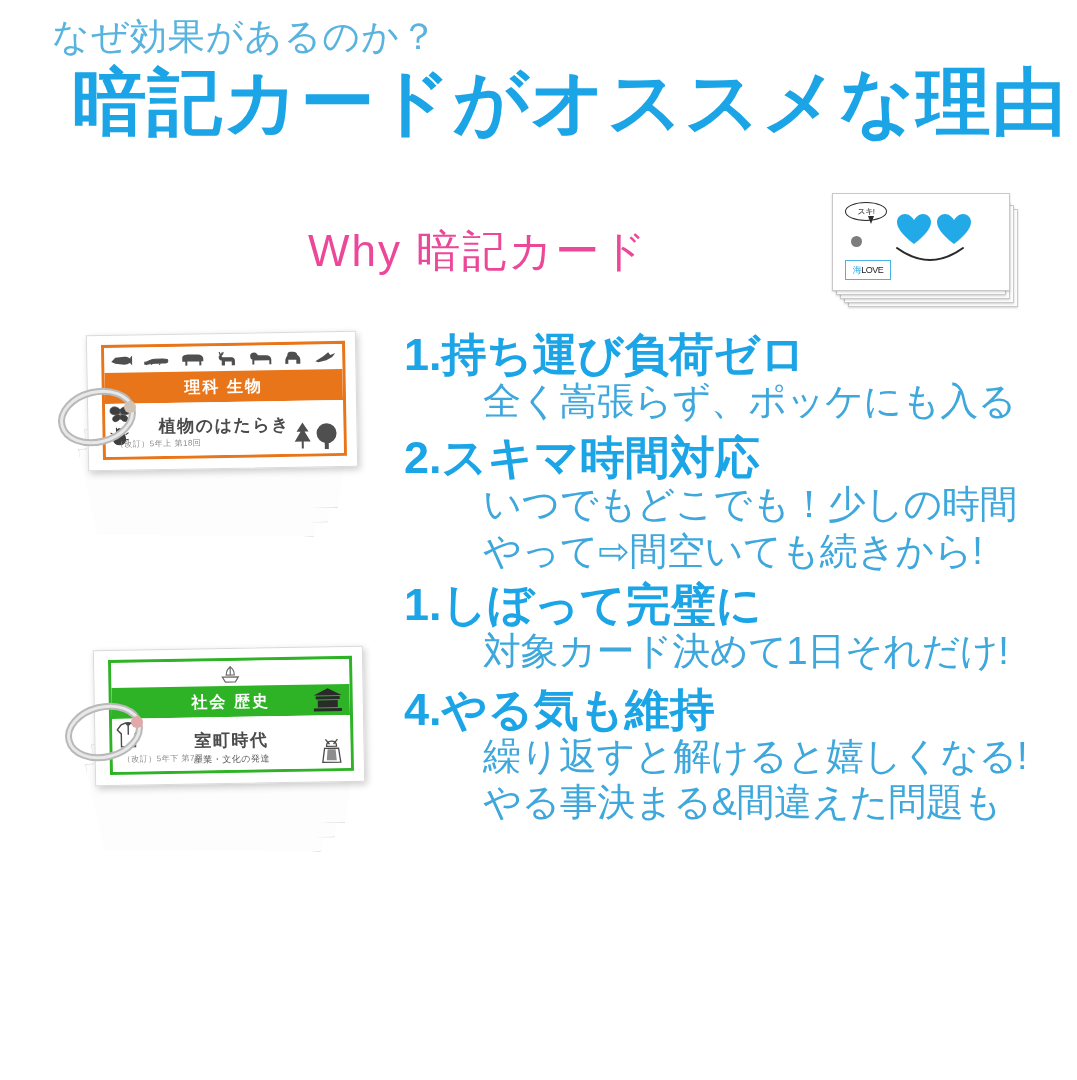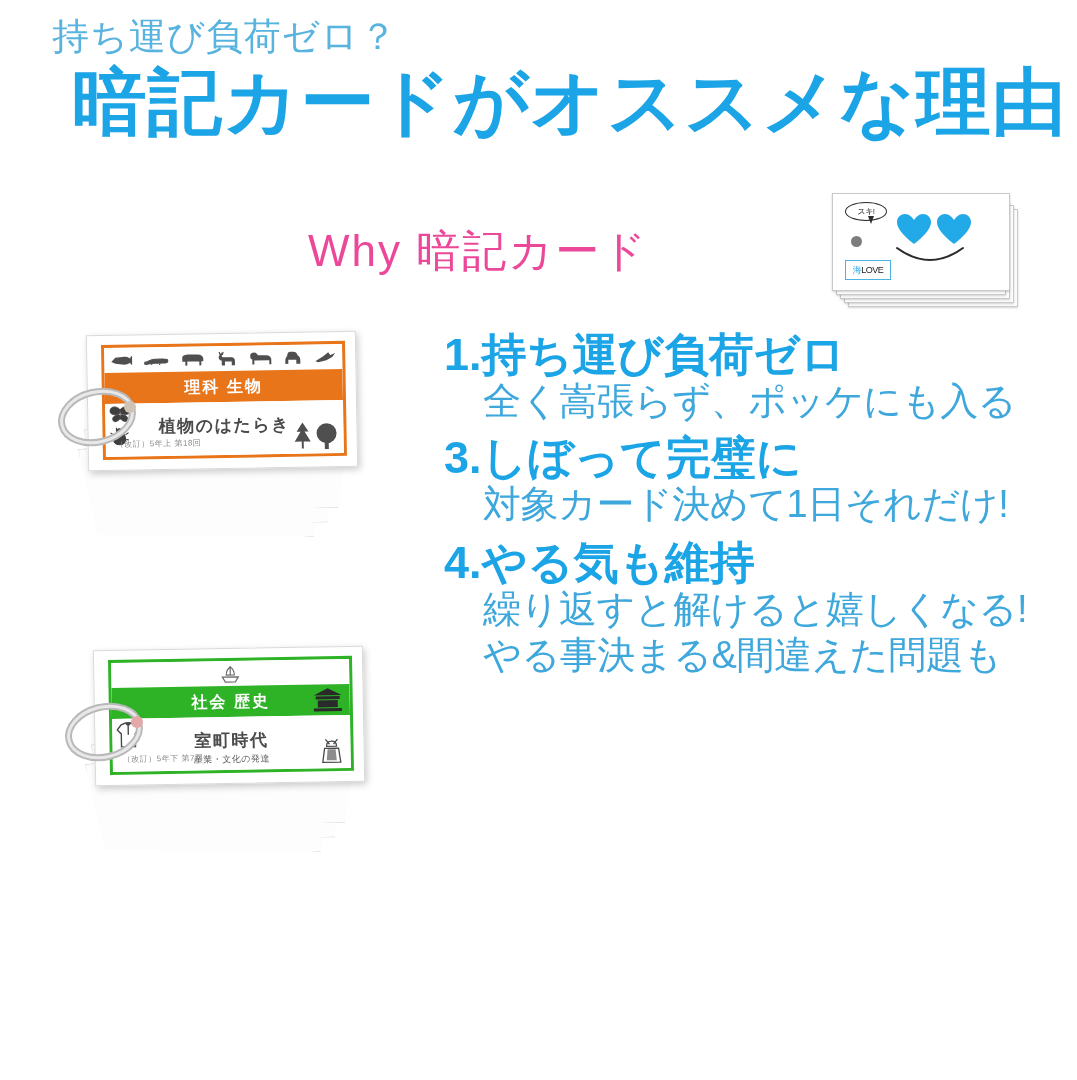--- a/index.html
+++ b/index.html
@@ -306,21 +306,20 @@
     width: 640px;
   }
   .reason { margin-bottom: 4px; }
   .reason-head {
     font-size: 45px;
     font-weight: 700;
     color: #1ba4e6;
     line-height: 1.12;
     letter-spacing: 0px;
     white-space: nowrap;
-    margin-left: 40px;
   }
   .reason-lines {
     margin-left: 79px;
     margin-top: -2px;
   }
   .reason-line {
     font-size: 38px;
     font-weight: 400;
     color: #3ea7dc;
     line-height: 1.22;
@@ -329,21 +328,21 @@
   }
   #reason-1 { margin-bottom: 8px; }
   #reason-2 { margin-bottom: 6px; }
   #reason-3 { margin-bottom: 10px; }
 </style>
 </head>
 <body>
 
 <div class="page">
 
-  <div class="header-sub">持ち運び負荷ゼロ？</div>
+  <div class="header-sub">なぜ効果があるのか？</div>
   <div class="header-title">暗記カードがオススメな理由</div>
 
   <div class="why-label">Why 暗記カード</div>
 
   <div class="smiley-stack">
     <div class="sheet s5"></div>
     <div class="sheet s4"></div>
     <div class="sheet s3"></div>
     <div class="sheet s2"></div>
     <div class="sheet s1">
@@ -475,23 +474,30 @@
 
   <div class="reasons">
 
     <div class="reason" id="reason-1">
       <div class="reason-head">1.持ち運び負荷ゼロ</div>
       <div class="reason-lines">
         <div class="reason-line">全く嵩張らず、ポッケにも入る</div>
       </div>
     </div>
 
+    <div class="reason" id="reason-2">
+      <div class="reason-head">2.スキマ時間対応</div>
+      <div class="reason-lines">
+        <div class="reason-line">いつでもどこでも！少しの時間</div>
+        <div class="reason-line">やって⇨間空いても続きから!</div>
+      </div>
+    </div>
 
     <div class="reason" id="reason-3">
-      <div class="reason-head">3.しぼって完璧に</div>
+      <div class="reason-head">1.しぼって完璧に</div>
       <div class="reason-lines">
         <div class="reason-line">対象カード決めて1日それだけ!</div>
       </div>
     </div>
 
     <div class="reason" id="reason-4">
       <div class="reason-head">4.やる気も維持</div>
       <div class="reason-lines">
         <div class="reason-line">繰り返すと解けると嬉しくなる!</div>
         <div class="reason-line">やる事決まる&amp;間違えた問題も</div>

